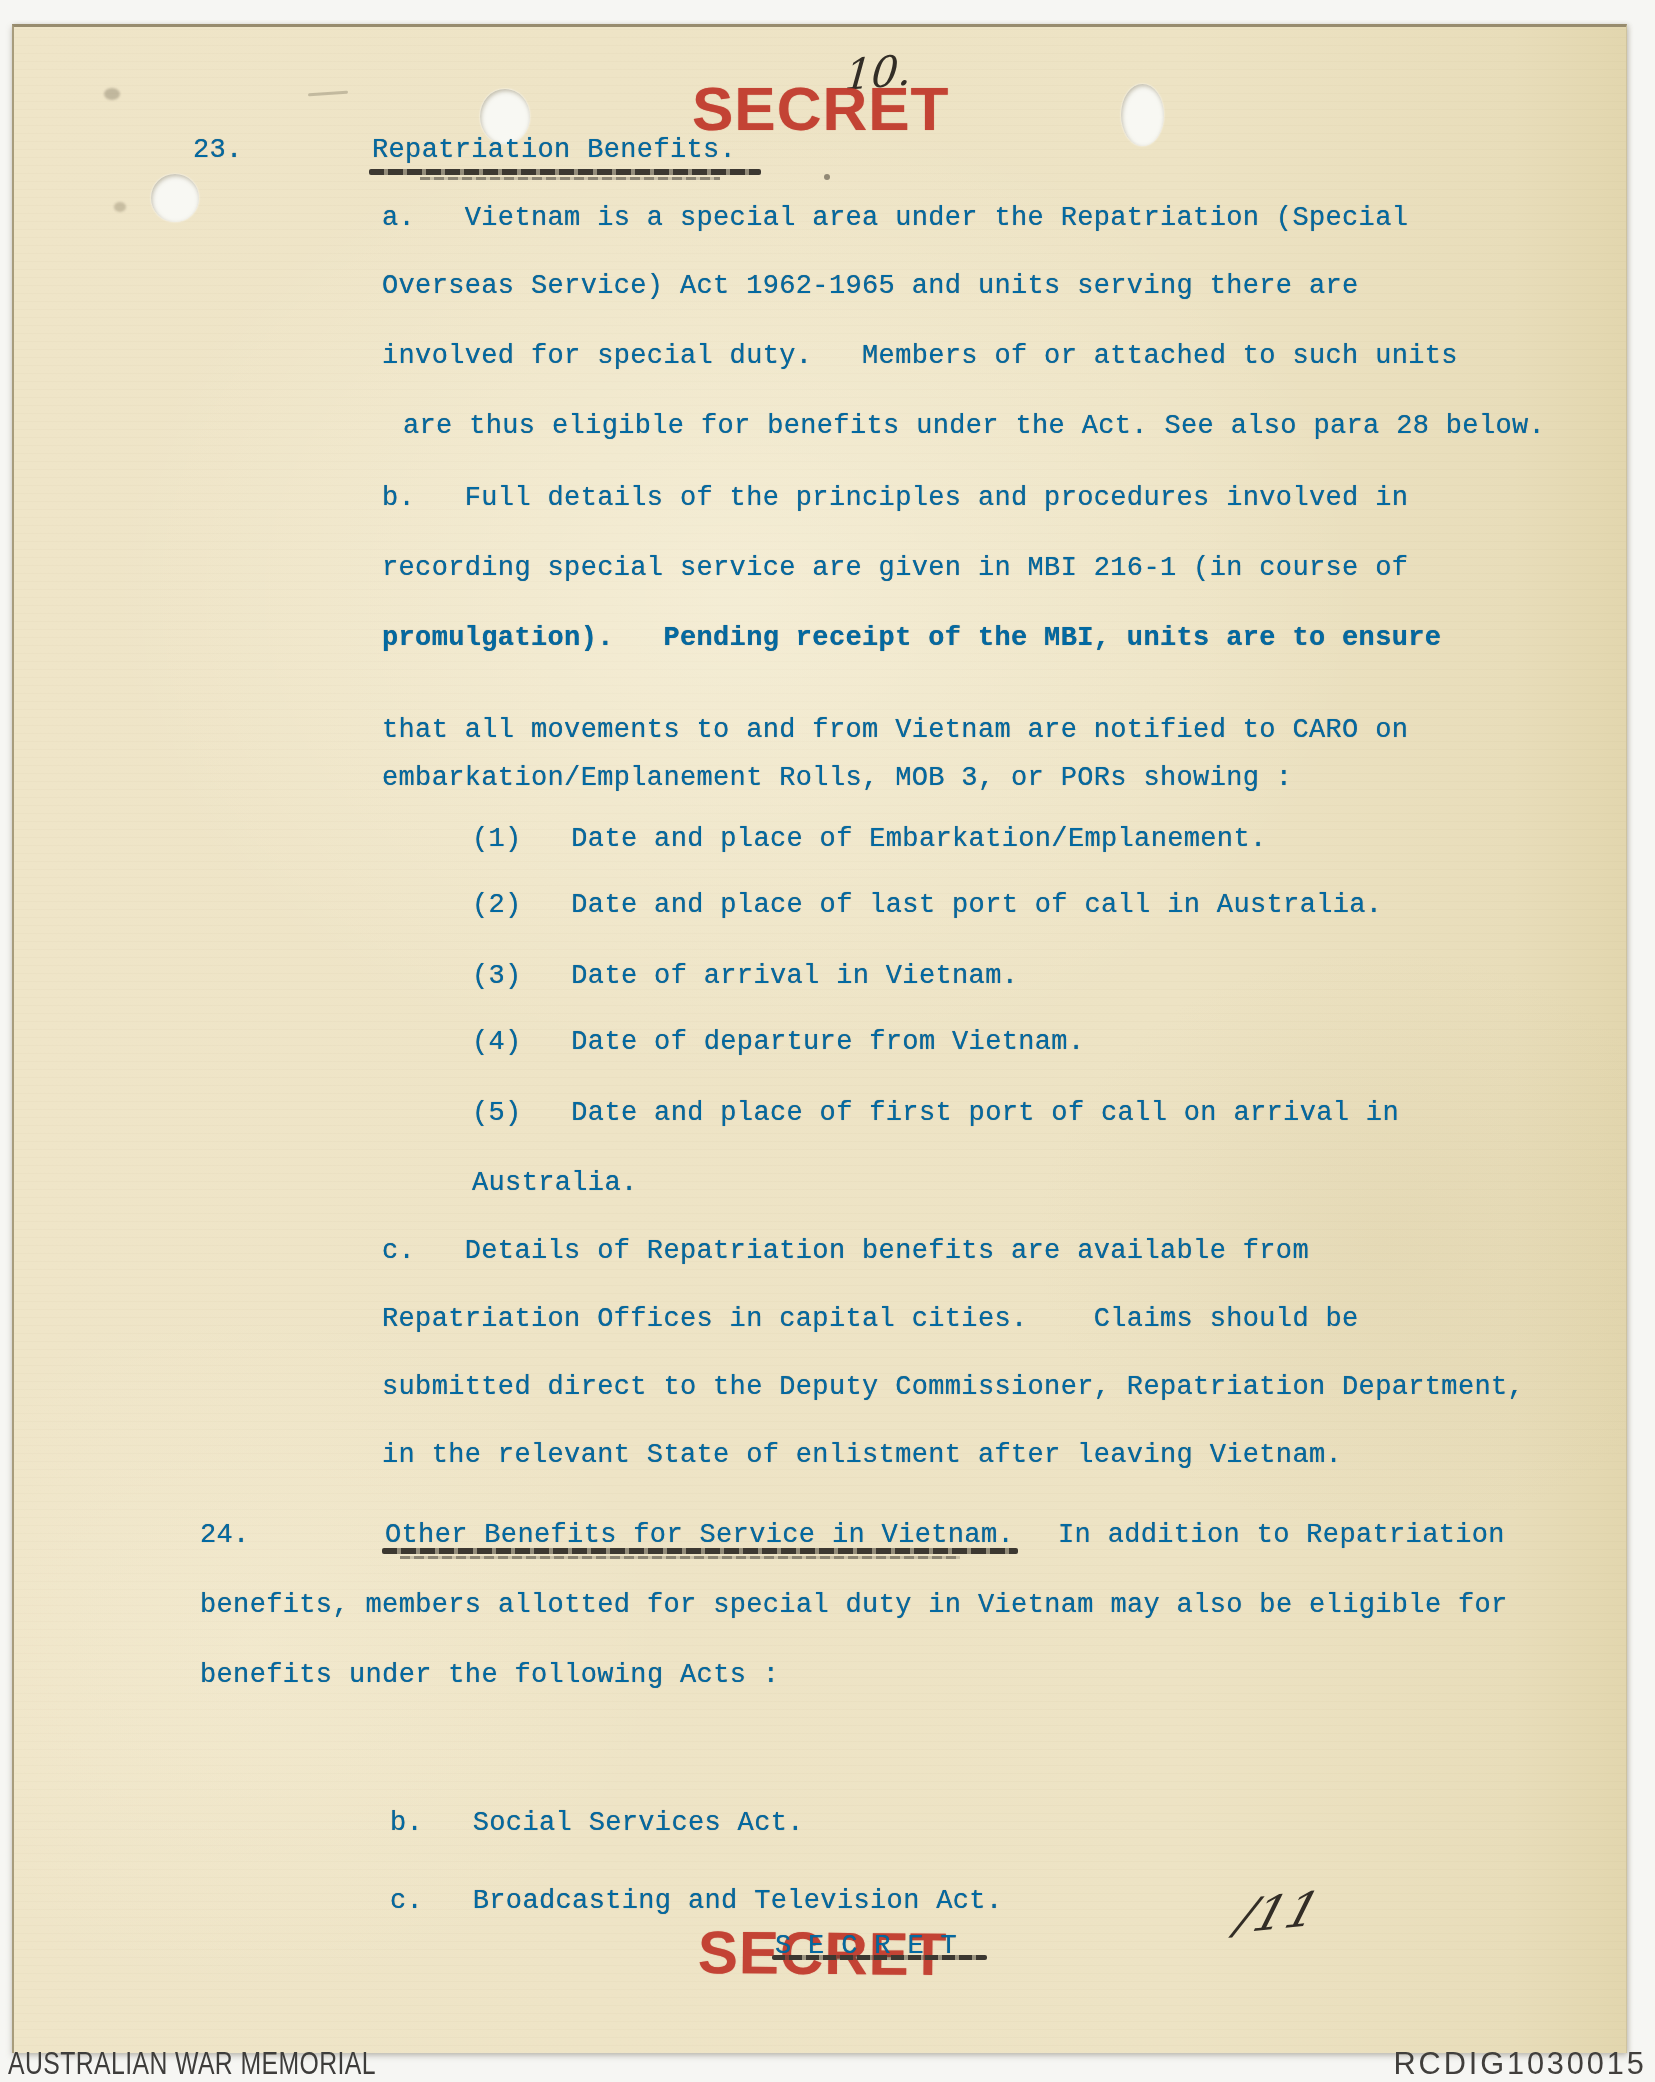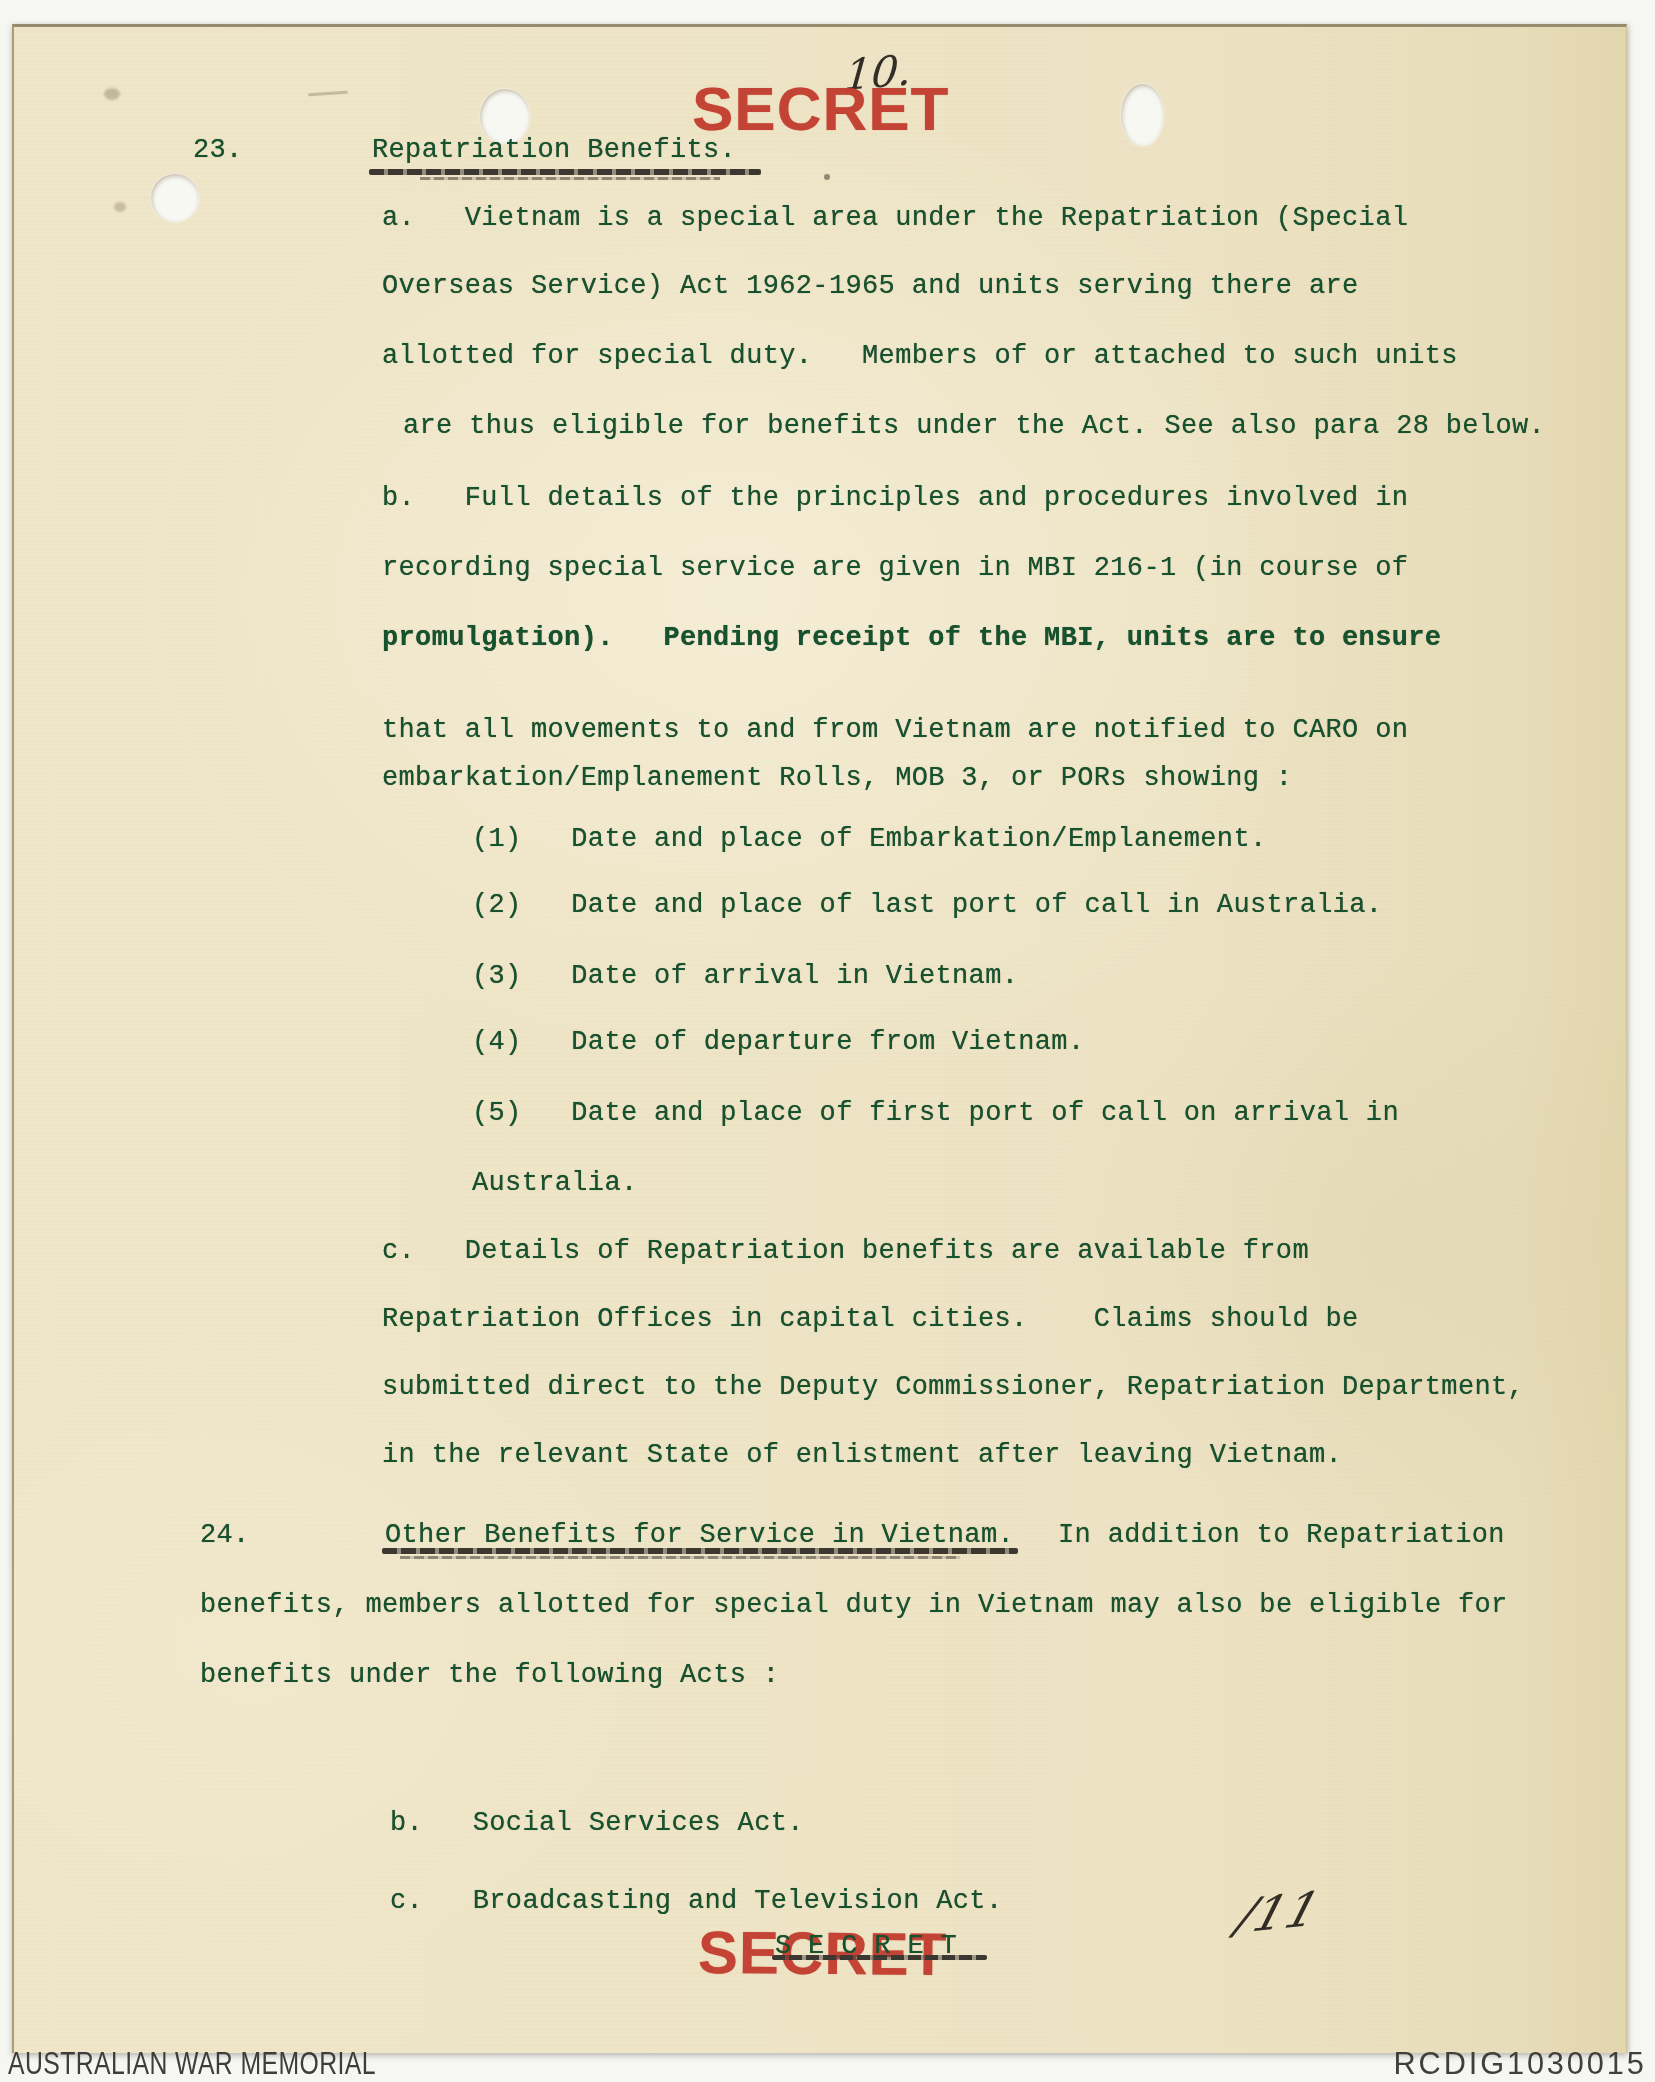--- a/index.html
+++ b/index.html
@@ -26,21 +26,21 @@
     border-right:1px solid #cfc39e;
     box-shadow:0 3px 6px rgba(100,95,80,.35), 2px 0 4px rgba(120,110,90,.18);
   }
 
   
   .tw{
     position:absolute;
     font-family:"Liberation Mono", monospace;
     font-size:27px;line-height:34px;
     letter-spacing:0.35px;
-    color:#14532d;
+    color:#0369a1;
     white-space:pre;
     text-shadow:0 0 0.7px rgba(64,58,50,.75);
   }
   .uline{
     position:absolute;height:6px;
     background:repeating-linear-gradient(90deg,#3c3831 0 15px, rgba(60,56,49,.5) 15px 19px);
     border-radius:2px;
   }
   .uline2{
     position:absolute;height:3px;
@@ -115,21 +115,21 @@
 
   <div class="stamp" style="left:692px;top:78px;">SECRET</div>
 
   <div class="tw" style="left:193px;top:133px;">23.</div>
   <div class="tw" style="left:372px;top:133px;">Repatriation Benefits.</div>
   <div class="uline" style="left:369px;top:169px;width:392px;"></div>
   <div class="uline2" style="left:420px;top:177px;width:300px;"></div>
 
   <div class="tw" style="left:382px;top:201px;">a.   Vietnam is a special area under the Repatriation (Special</div>
   <div class="tw" style="left:382px;top:269px;">Overseas Service) Act 1962-1965 and units serving there are</div>
-  <div class="tw" style="left:382px;top:339px;">allotted for special duty.   Members of or attached to such units</div>
+  <div class="tw" style="left:382px;top:339px;">involved for special duty.   Members of or attached to such units</div>
   <div class="tw" style="left:382px;top:409px;margin-left:21px;">are thus eligible for benefits under the Act. See also para 28 below.</div>
   <div class="tw" style="left:382px;top:481px;">b.   Full details of the principles and procedures involved in</div>
   <div class="tw" style="left:382px;top:551px;">recording special service are given in MBI 216-1 (in course of</div>
   <div class="tw" style="left:382px;top:621px;font-weight:bold;">promulgation).   Pending receipt of the MBI, units are to ensure</div>
   <div class="tw" style="left:382px;top:704px;margin-top:9px;">that all movements to and from Vietnam are notified to CARO on</div>
   <div class="tw" style="left:382px;top:761px;">embarkation/Emplanement Rolls, MOB 3, or PORs showing :</div>
   <div class="tw" style="left:472px;top:822px;">(1)   Date and place of Embarkation/Emplanement.</div>
   <div class="tw" style="left:472px;top:888px;">(2)   Date and place of last port of call in Australia.</div>
   <div class="tw" style="left:472px;top:959px;">(3)   Date of arrival in Vietnam.</div>
   <div class="tw" style="left:472px;top:1025px;">(4)   Date of departure from Vietnam.</div>

